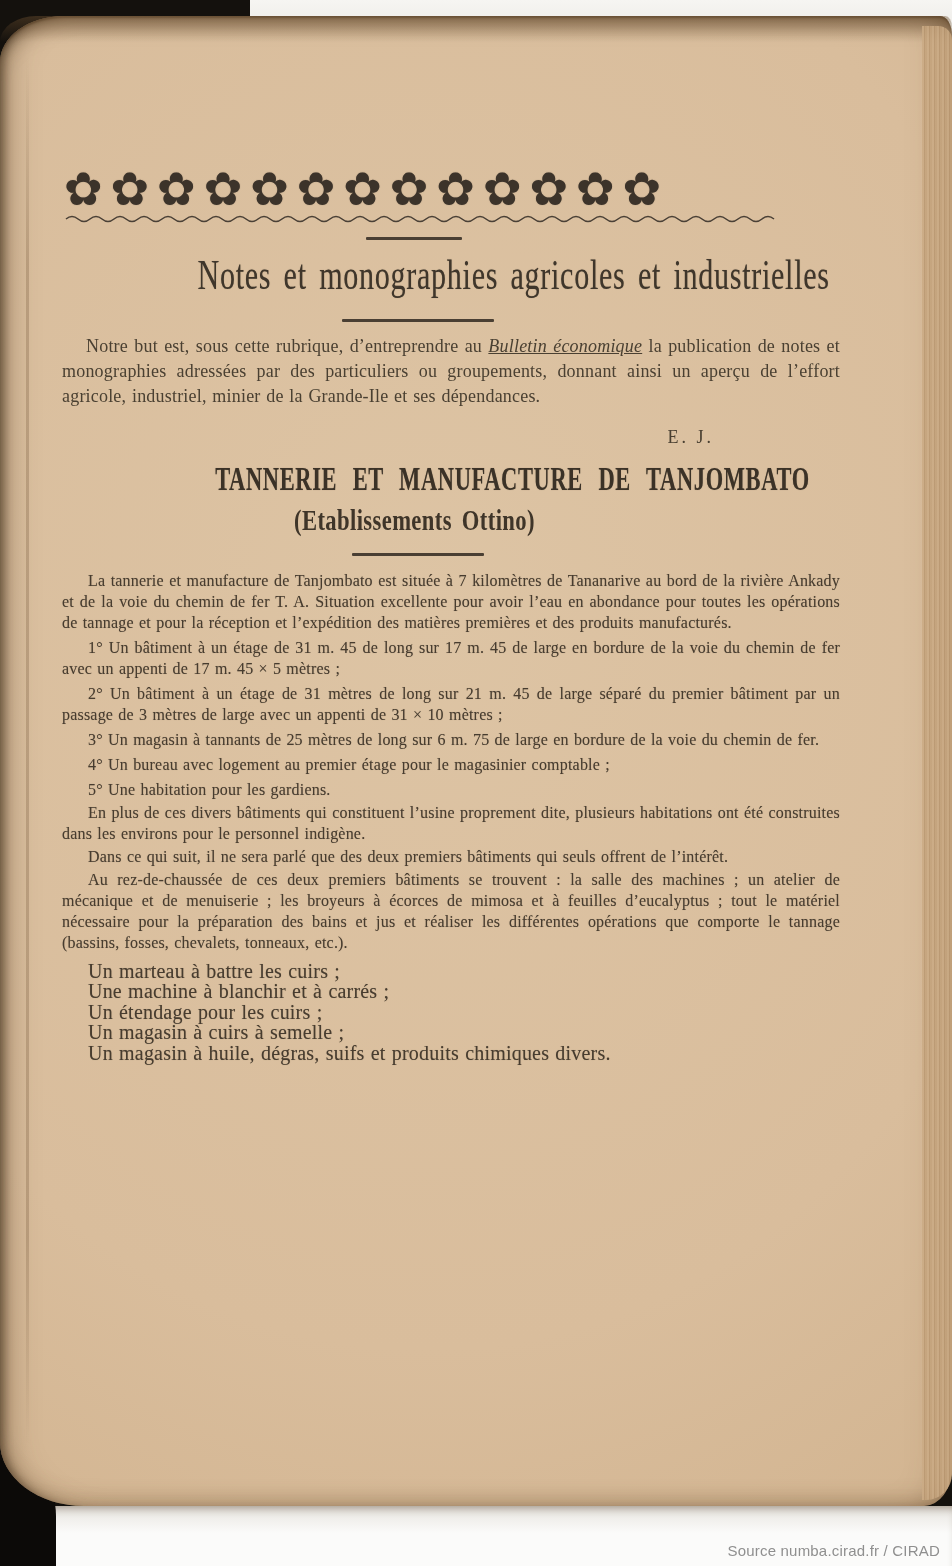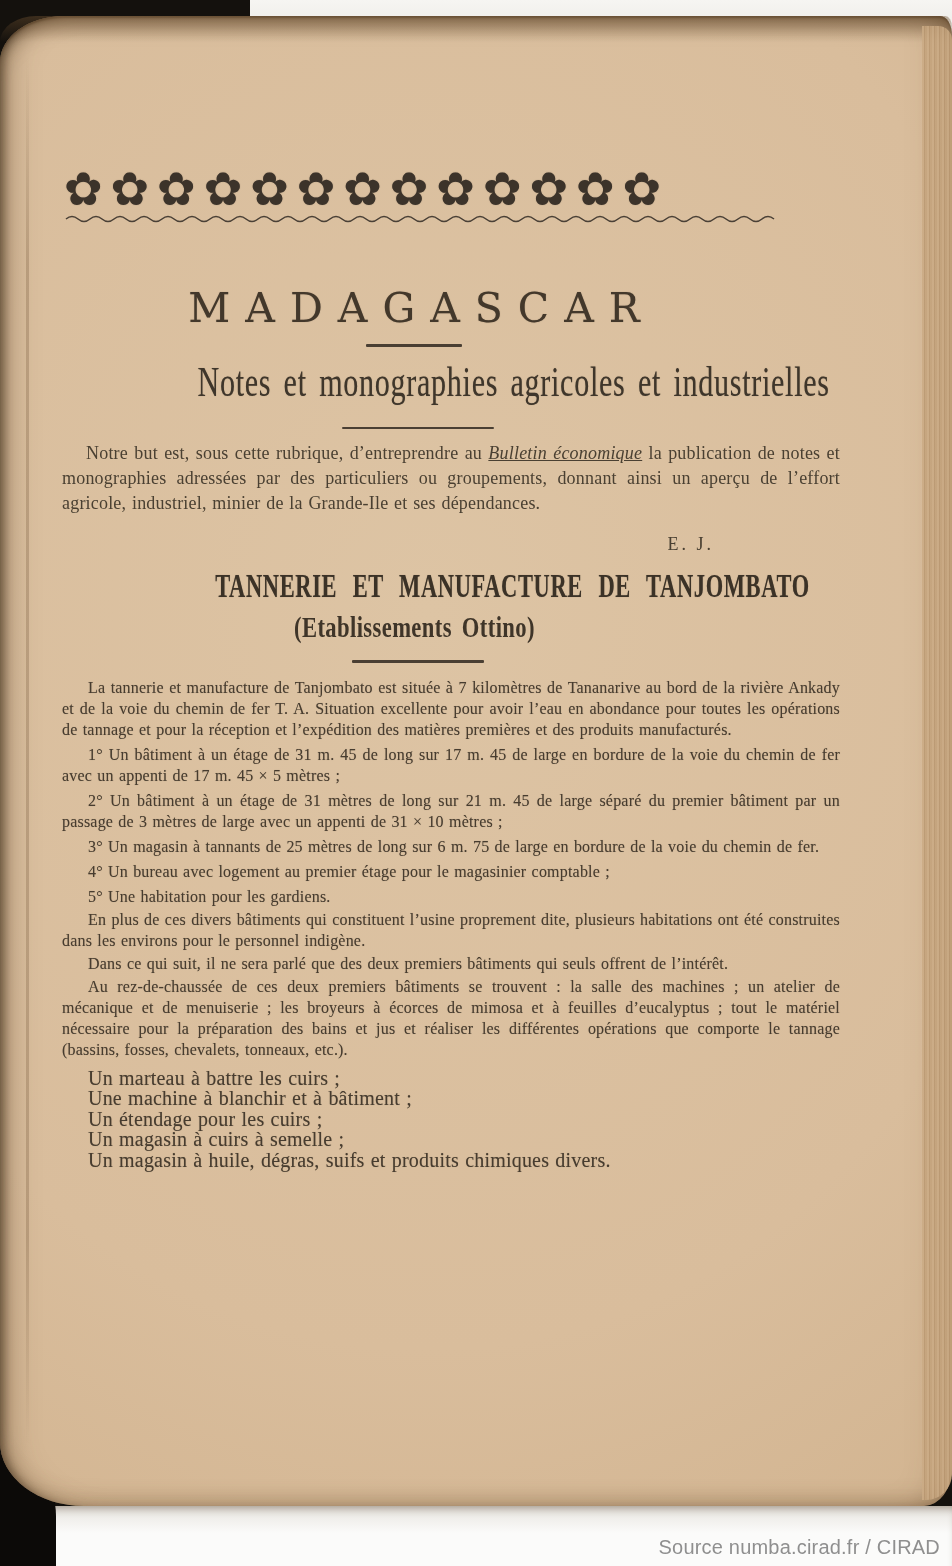--- a/index.html
+++ b/index.html
@@ -123,21 +123,21 @@
   .body-copy p.numbered{margin-top:4px;}
   .equipment{list-style:none;margin:8px 0 0 0;padding:0;}
   .equipment li{
     font-size:20px;line-height:20.5px;text-indent:26px;
     letter-spacing:.2px;word-spacing:1px;color:#473c2f;
     text-shadow:0 0 .8px rgba(71,60,47,.35);
   }
   .source{
     position:absolute;right:12px;bottom:7px;
     font-family:"Liberation Sans", sans-serif;
-    font-size:20px;color:#8f8f8f;letter-spacing:.2px;
+    font-size:15px;color:#8f8f8f;letter-spacing:.2px;
   }
 </style>
 </head>
 <body>
 
 <div class="white-top"></div>
 <div class="white-bottom"></div>
 <div class="black-corner"></div>
 
 <div class="page">
@@ -148,21 +148,20 @@
   <div class="content">
 
     <div class="ornament">
       <span>✿✿✿✿✿✿✿✿✿✿✿✿✿</span>
       <svg class="wave" width="714" height="12" viewBox="0 0 714 12">
         <path d="M2 7 q6 -5 12 0 t12 0 t12 0 t12 0 t12 0 t12 0 t12 0 t12 0 t12 0 t12 0 t12 0 t12 0 t12 0 t12 0 t12 0 t12 0 t12 0 t12 0 t12 0 t12 0 t12 0 t12 0 t12 0 t12 0 t12 0 t12 0 t12 0 t12 0 t12 0 t12 0 t12 0 t12 0 t12 0 t12 0 t12 0 t12 0 t12 0 t12 0 t12 0 t12 0 t12 0 t12 0 t12 0 t12 0 t12 0 t12 0 t12 0 t12 0 t12 0 t12 0 t12 0 t12 0 t12 0 t12 0 t12 0 t12 0 t12 0 t12 0 t12 0" fill="none" stroke="#4a4036" stroke-width="1.6"></path>
       </svg>
     </div>
 
     <div class="head-col">
-      <div class="region-title">MADAGASCAR</div>
       <div class="rule rule-1"></div>
       <div class="series-title">
         <span class="squeeze">Notes et monographies agricoles et industrielles</span>
       </div>
       <div class="rule rule-2"></div>
     </div>
 
     <p class="editorial"><span>Notre but est, sous cette rubrique, d’entreprendre au </span><span class="it">Bulletin économique</span><span> la publication de notes et monographies adressées par des particuliers ou groupements, donnant ainsi un aperçu de l’effort agricole, industriel, minier de la Grande-Ile et ses dépendances.</span></p>
     <div class="signature">E. J.</div>
 
@@ -183,21 +182,21 @@
       <p class="numbered">3° Un magasin à tannants de 25 mètres de long sur 6 m. 75 de large en bordure de la voie du chemin de fer.</p>
       <p class="numbered">4° Un bureau avec logement au premier étage pour le magasinier comptable ;</p>
       <p class="numbered">5° Une habitation pour les gardiens.</p>
       <p>En plus de ces divers bâtiments qui constituent l’usine proprement dite, plusieurs habitations ont été construites dans les environs pour le personnel indigène.</p>
       <p>Dans ce qui suit, il ne sera parlé que des deux premiers bâtiments qui seuls offrent de l’intérêt.</p>
       <p>Au rez-de-chaussée de ces deux premiers bâtiments se trouvent : la salle des machines ; un atelier de mécanique et de menuiserie ; les broyeurs à écorces de mimosa et à feuilles d’eucalyptus ; tout le matériel nécessaire pour la préparation des bains et jus et réaliser les différentes opérations que comporte le tannage (bassins, fosses, chevalets, tonneaux, etc.).</p>
     </div>
 
     <ul class="equipment">
       <li>Un marteau à battre les cuirs ;</li>
-      <li>Une machine à blanchir et à bâtiment ;</li>
+      <li>Une machine à blanchir et à carrés ;</li>
       <li>Un étendage pour les cuirs ;</li>
       <li>Un magasin à cuirs à semelle ;</li>
       <li>Un magasin à huile, dégras, suifs et produits chimiques divers.</li>
     </ul>
 
   </div>
 </div>
 
 <div class="source">Source numba.cirad.fr / CIRAD</div>
 

